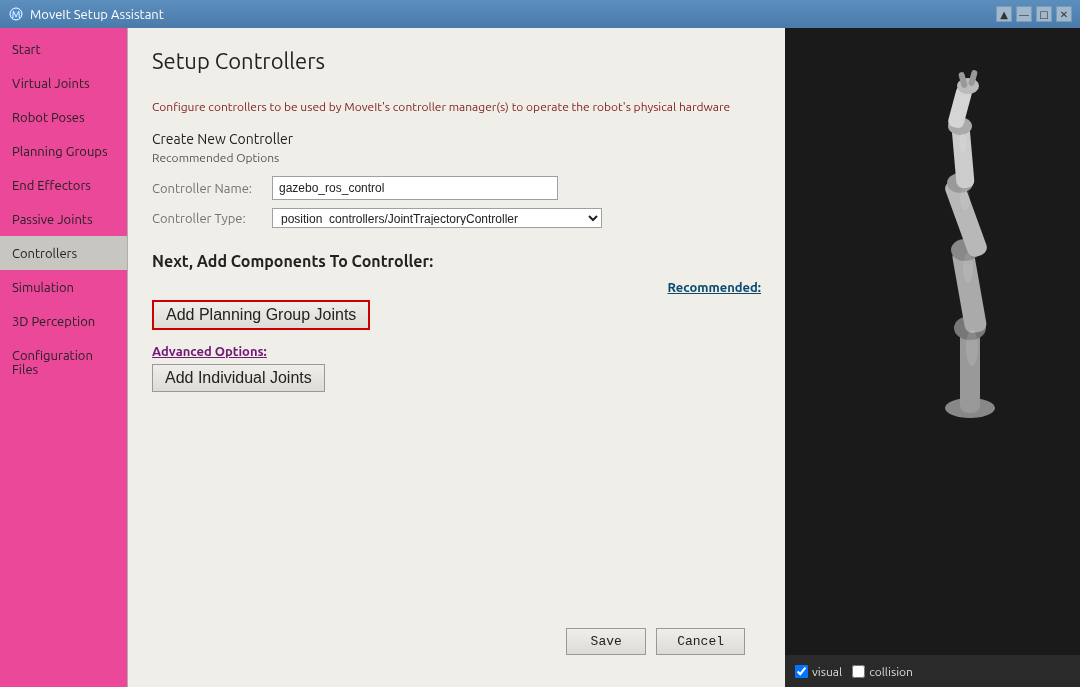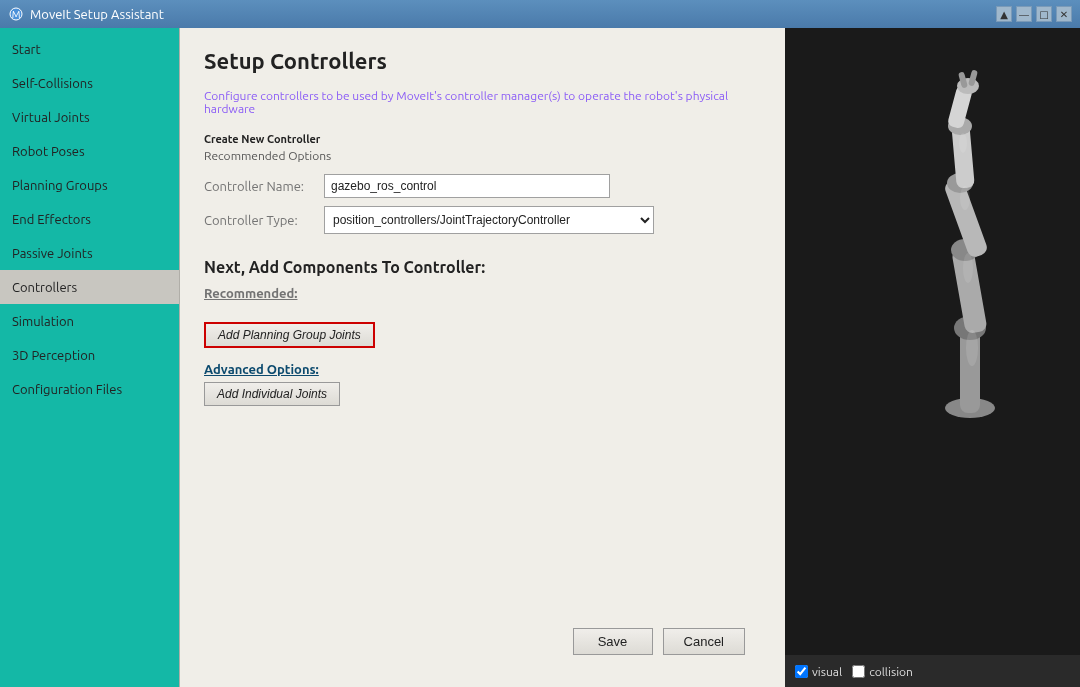--- a/index.html
+++ b/index.html
@@ -44,22 +44,22 @@
       justify-content: center;
       font-size: 10px;
       color: #333;
       cursor: pointer;
     }
     .main-layout {
       display: flex;
       height: calc(687px - 28px);
     }
     .sidebar {
-      width: 180px;
-      background: #14b8a6;
+      width: 128px;
+      background: #ec4899;
       border-right: 1px solid #b0aea8;
       padding: 4px 0;
       flex-shrink: 0;
     }
     .sidebar-item {
       padding: 10px 12px;
       cursor: pointer;
       color: #222;
       font-size: 13px;
       border-bottom: none;
@@ -71,32 +71,33 @@
     .content-area {
       flex: 1;
       background: #f0eee8;
       padding: 20px 24px;
       overflow-y: auto;
       display: flex;
       flex-direction: column;
     }
     .page-title {
       font-size: 22px;
-      font-weight: bold;
-      color: #222;
-      margin-bottom: 16px;
+      font-weight: normal;
+      color: #222;
+      margin-bottom: 4px;
     }
     .page-subtitle {
-      color: #8b5cf6;
+      color: #7f1d1d;
       font-size: 12px;
       margin-bottom: 18px;
+      margin-top: 23px;
     }
     .section-title {
-      font-size: 11px;
-      font-weight: bold;
+      font-size: 14px;
+      font-weight: normal;
       color: #222;
       margin-bottom: 4px;
     }
     .section-subtitle {
       color: #555;
       font-size: 12px;
       margin-bottom: 12px;
     }
     .form-row {
       display: flex;
@@ -113,80 +114,81 @@
       width: 286px;
       height: 24px;
       border: 1px solid #a0a0a0;
       background: white;
       padding: 2px 6px;
       font-size: 12px;
       color: #222;
     }
     .form-select {
       width: 330px;
-      height: 28px;
+      height: 20px;
       border: 1px solid #a0a0a0;
       background: white;
       padding: 2px 4px;
       font-size: 12px;
       color: #222;
       appearance: auto;
     }
     .components-section {
       margin-top: 16px;
     }
     .components-title {
       font-size: 16px;
       font-weight: bold;
       color: #222;
       margin-bottom: 10px;
     }
     .recommended-label {
       font-weight: bold;
       font-size: 13px;
-      color: #737373;
-      margin-bottom: 22px;
+      color: #0c4a6e;
+      margin-bottom: 6px;
+      text-align: right;
     }
     .btn {
       border: 1px solid #999;
       background: linear-gradient(to bottom, #f0eeea, #dddbd5);
       padding: 4px 12px;
-      font-size: 12px;
+      font-size: 16px;
       cursor: pointer;
       color: #222;
       min-width: 80px;
       text-align: center;
-      font-style: italic;
     }
     .btn-highlighted {
       border: 2px solid #cc0000;
       background: linear-gradient(to bottom, #f0eeea, #dddbd5);
     }
     .advanced-label {
       font-weight: bold;
       font-size: 13px;
-      color: #0c4a6e;
+      color: #701a75;
       margin-top: 14px;
       margin-bottom: 6px;
     }
     .bottom-bar {
       display: flex;
       justify-content: flex-end;
       padding: 12px 16px;
       gap: 10px;
       margin-top: auto;
     }
     .bottom-btn {
       border: 1px solid #999;
       background: linear-gradient(to bottom, #f0eeea, #dddbd5);
       padding: 5px 20px;
       font-size: 13px;
       cursor: pointer;
       color: #222;
       min-width: 80px;
+      font-family: Liberation Mono, monospace;
     }
     .robot-panel {
       width: 295px;
       background: #111;
       flex-shrink: 0;
       display: flex;
       flex-direction: column;
       position: relative;
     }
     .robot-viewport {
@@ -240,23 +242,20 @@
   </div>
 </div>
 
 <div class="main-layout">
 
   <div class="sidebar">
     <div class="sidebar-item">
       <span>Start</span>
     </div>
     <div class="sidebar-item">
-      <span>Self-Collisions</span>
-    </div>
-    <div class="sidebar-item">
       <span>Virtual Joints</span>
     </div>
     <div class="sidebar-item">
       <span>Robot Poses</span>
     </div>
     <div class="sidebar-item">
       <span>Planning Groups</span>
     </div>
     <div class="sidebar-item">
       <span>End Effectors</span>

